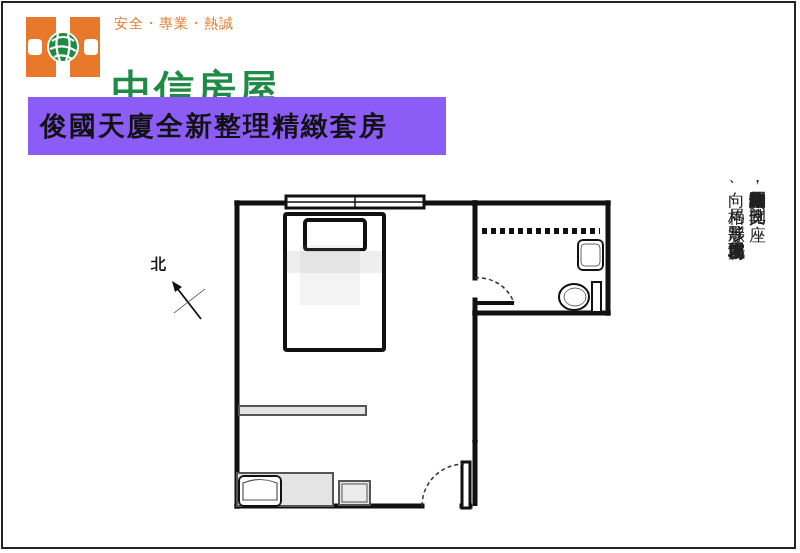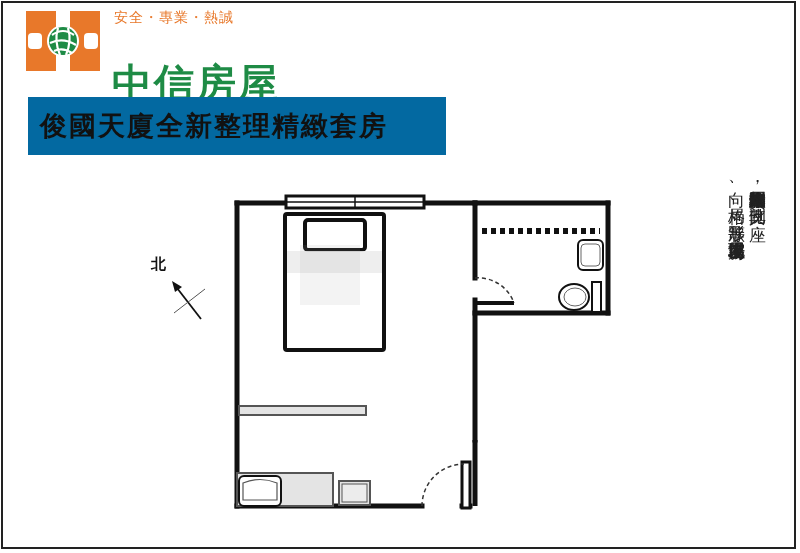--- a/index.html
+++ b/index.html
@@ -2,29 +2,29 @@
 <html><head>
   <meta charset="utf-8">
   <style>
     html, body { margin: 0; padding: 0; background: #ffffff; }
     body { width: 800px; height: 553px; position: relative; overflow: hidden;
            font-family: "DejaVu Sans", sans-serif; }
     .frame { position: absolute; left: 1px; top: 1px; width: 795px; height: 548px;
              border: 2px solid #222; box-sizing: border-box; }
     .frame-inner { position: absolute; left: 4px; top: 4px; right: 4px; bottom: 4px; }
 
-    .logo-area { position: absolute; left: 26px; top: 9px; width: 310px; height: 66px; }
+    .logo-area { position: absolute; left: 26px; top: 15px; width: 310px; height: 66px; }
     .logo-mark { position: absolute; left: 0; top: 2px; width: 74px; height: 60px; }
     .slogan { position: absolute; left: 88px; top: 0; font-size: 14px; color: #e8782a;
               letter-spacing: 1px; white-space: nowrap; }
     .brand-name { position: absolute; left: 86px; top: 14px; font-size: 40px; font-weight: bold;
                   color: #1e8b45; letter-spacing: 2px; white-space: nowrap; line-height: 48px; margin-top: 36px; }
 
     .title-banner { position: absolute; left: 28px; top: 97px; width: 418px; height: 58px;
-                    background: #0369a1; }
+                    background: #8b5cf6; }
     .title-text { position: absolute; left: 12px; top: 12px; font-size: 27px; font-weight: bold;
                   color: #111; letter-spacing: 2px; white-space: nowrap; line-height: 34px; }
 
     .plan { position: absolute; left: 0; top: 0; width: 800px; height: 553px; }
 
     .compass-label { position: absolute; left: 151px; top: 255px; font-size: 15px; font-weight: bold;
                      color: #111; }
 
     .disclaimer { position: absolute; top: 178px; writing-mode: vertical-rl; font-size: 17px;
                   line-height: 20px; color: #222; white-space: nowrap; }

